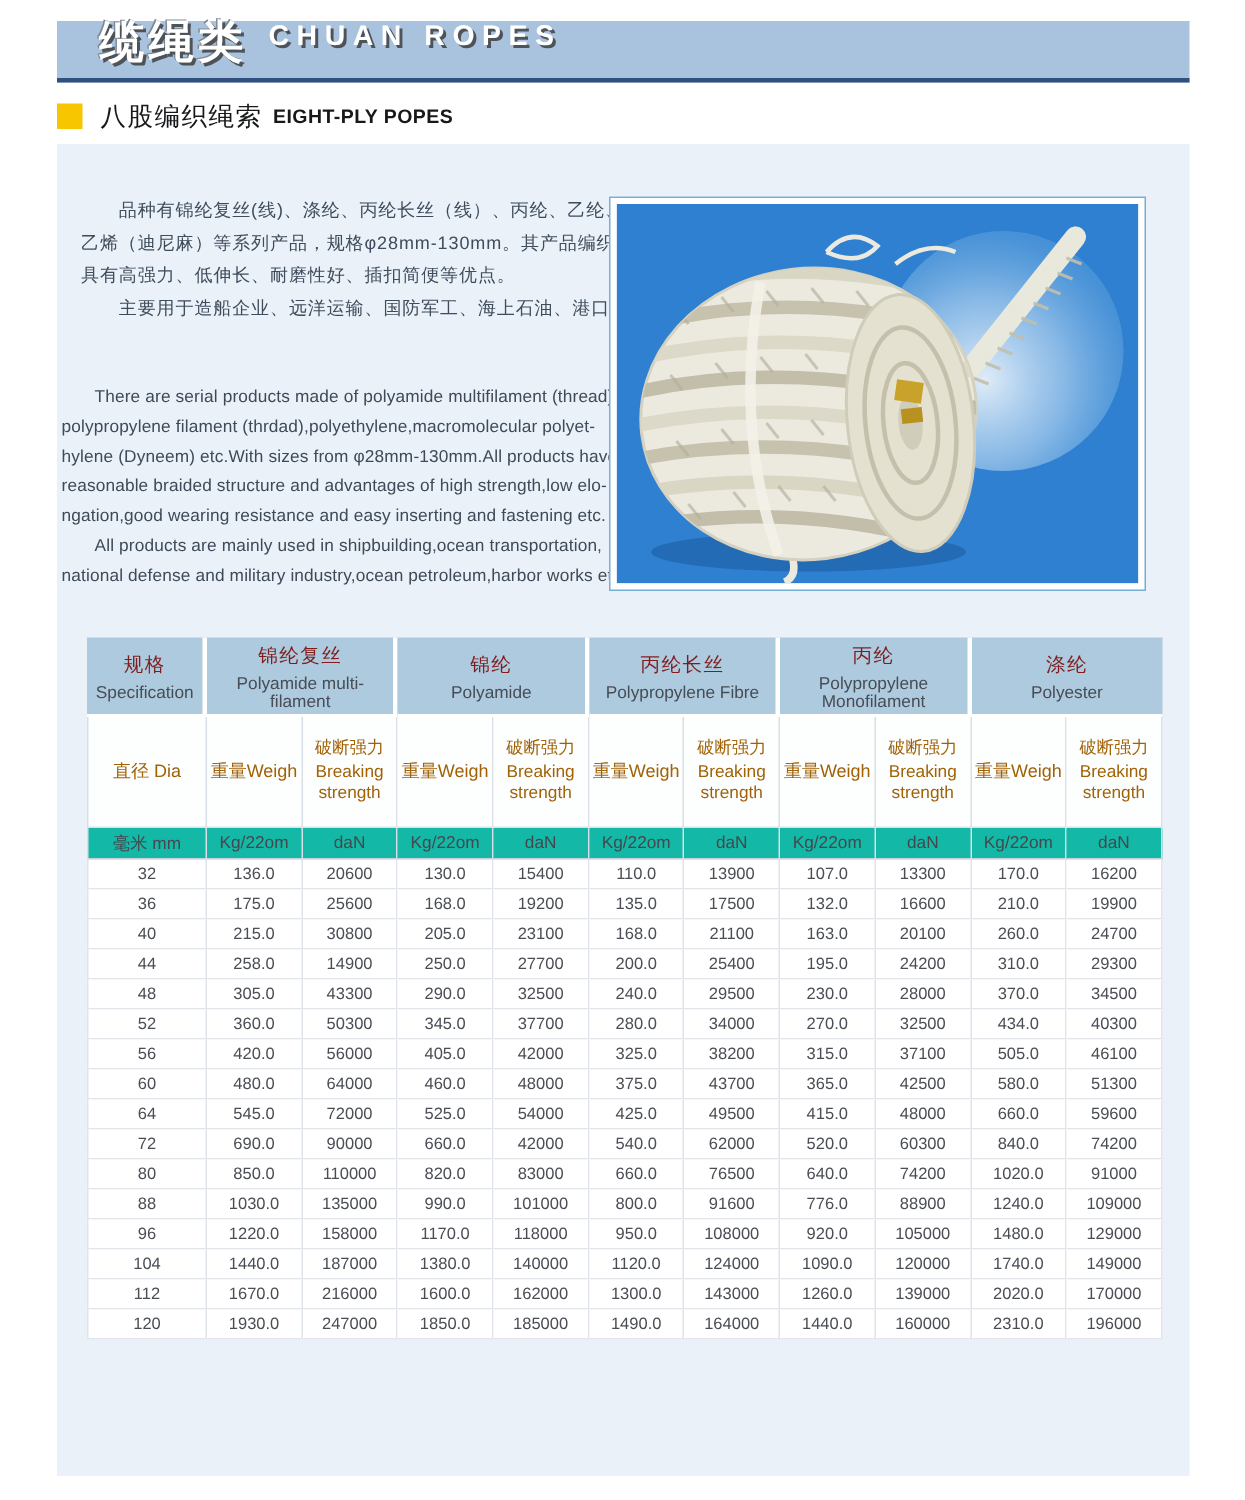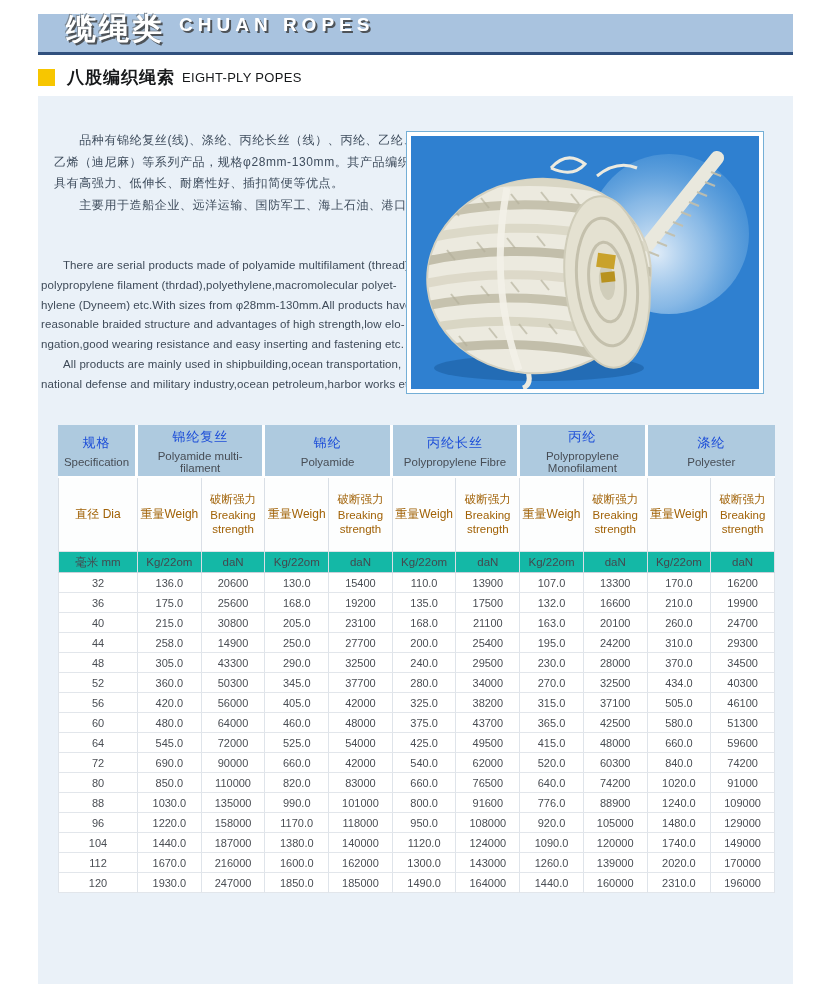--- a/index.html
+++ b/index.html
@@ -17,22 +17,22 @@
     font-size:30px;font-weight:bold;color:#ffffff;letter-spacing:3px;line-height:1;
     text-shadow:2px 2px 0 #4e5358, -1px -1px 0 #7d8994;
   }
   .banner-en{
     font-size:19px;font-weight:bold;color:#ffffff;letter-spacing:5px;line-height:1.15;
     text-shadow:2px 2px 0 #4e5358;
   }
   
   .subtitle{position:absolute;left:38px;top:67px;height:20px;display:flex;align-items:center;}
   .bullet{width:17px;height:17px;background:#f7c600;margin-right:12px;}
-  .subtitle-zh{font-size:17px;font-weight:bold;color:#16181a;letter-spacing:1px;}
-  .subtitle-en{font-size:13px;font-weight:normal;color:#16181a;margin-left:7px;letter-spacing:0.3px;text-align:center;}
+  .subtitle-zh{font-size:17px;font-weight:normal;color:#16181a;letter-spacing:1px;}
+  .subtitle-en{font-size:13px;font-weight:bold;color:#16181a;margin-left:7px;letter-spacing:0.3px;text-align:center;}
   
   .content{
     position:absolute;left:38px;top:96px;width:755px;height:888px;background:#eaf1f8;
   }
   .intro-zh{position:absolute;left:16px;top:34px;width:372px;}
   .intro-zh .line{font-size:12px;line-height:21.5px;color:#3e4c5c;letter-spacing:0.6px;white-space:nowrap;}
   .intro-en{position:absolute;left:3px;top:160px;width:386px;}
   .intro-en .line{font-size:11.5px;line-height:19.8px;color:#3e4a58;letter-spacing:0.1px;white-space:nowrap;}
   .intro-en .line.indent{padding-left:22px;}
   
@@ -46,21 +46,21 @@
     position:absolute;left:20px;top:329px;width:717px;
     border-collapse:separate;border-spacing:0;table-layout:fixed;
   }
   .spec-table th,.spec-table td{
     box-sizing:border-box;font-weight:normal;text-align:center;vertical-align:middle;padding:0;
   }
   .group-row th{
     background:#aecadf;height:53px;border-right:3px solid #ffffff;border-bottom:2px solid #ffffff;
   }
   .group-row th:last-child{border-right:0;}
-  .group-zh{font-size:13px;color:#1d4ed8;letter-spacing:1px;}
+  .group-zh{font-size:13px;color:#7f1d1d;letter-spacing:1px;}
   .group-en{font-size:11.5px;color:#474d55;margin-top:4px;}
   .sub-row th{
     background:#fdfefe;height:74px;border-right:1px solid #d9dfe6;border-bottom:1px solid #dde2e8;
     font-size:12px;color:#a16207;
   }
   .sub-row th:first-child{border-left:1px solid #d9dfe6;}
   .strength-zh{font-size:11.5px;line-height:1.3;}
   .strength-en{font-size:11.5px;line-height:1.25;width:62px;margin:1px auto 0;}
   .unit-row th{
     background:#14b8a6;height:21px;border-right:1px solid #d9dfe6;border-bottom:1px solid #c9d1da;

